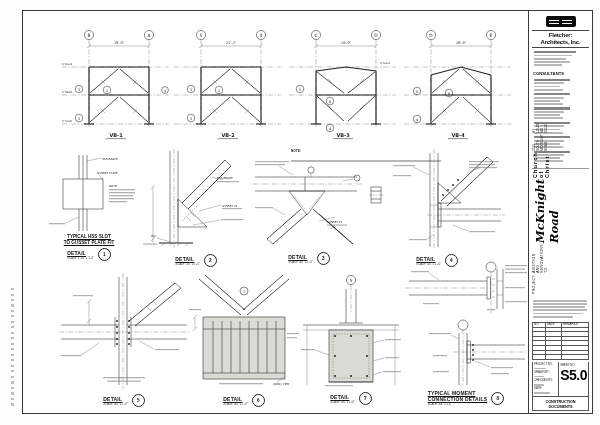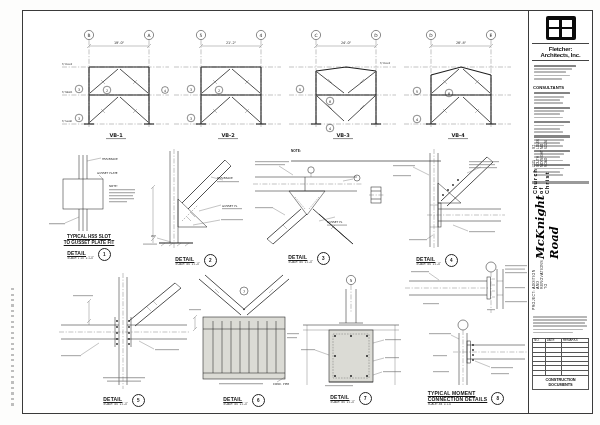--- a/index.html
+++ b/index.html
@@ -692,16 +692,32 @@
               <td></td>
               <td></td>
             </tr>
         <tr>
               <td></td>
               <td></td>
               <td></td>
             </tr>
       </tbody>
         </table>
+      <div class="info">
+        <div class="il">
+          <div class="lab">PROJECT NO.</div>
+            <div class="mb" style="width:12px"></div>
+          <div class="lab">DRAWN BY:</div>
+            <div class="mb" style="width:10px"></div>
+          <div class="lab">CHECKED BY:</div>
+            <div class="mb" style="width:10px"></div>
+          <div class="lab">DATE:</div>
+            <div class="mb" style="width:16px"></div>
+        </div>
+        <div class="ir">
+          <div class="lab">SHEET NO.</div>
+          <div class="sheetno">S5.0</div>
+        </div>
+      </div>
       <div class="phase">CONSTRUCTION DOCUMENTS</div>
     </div>
   </div>
 </div>
 
 </body></html>

